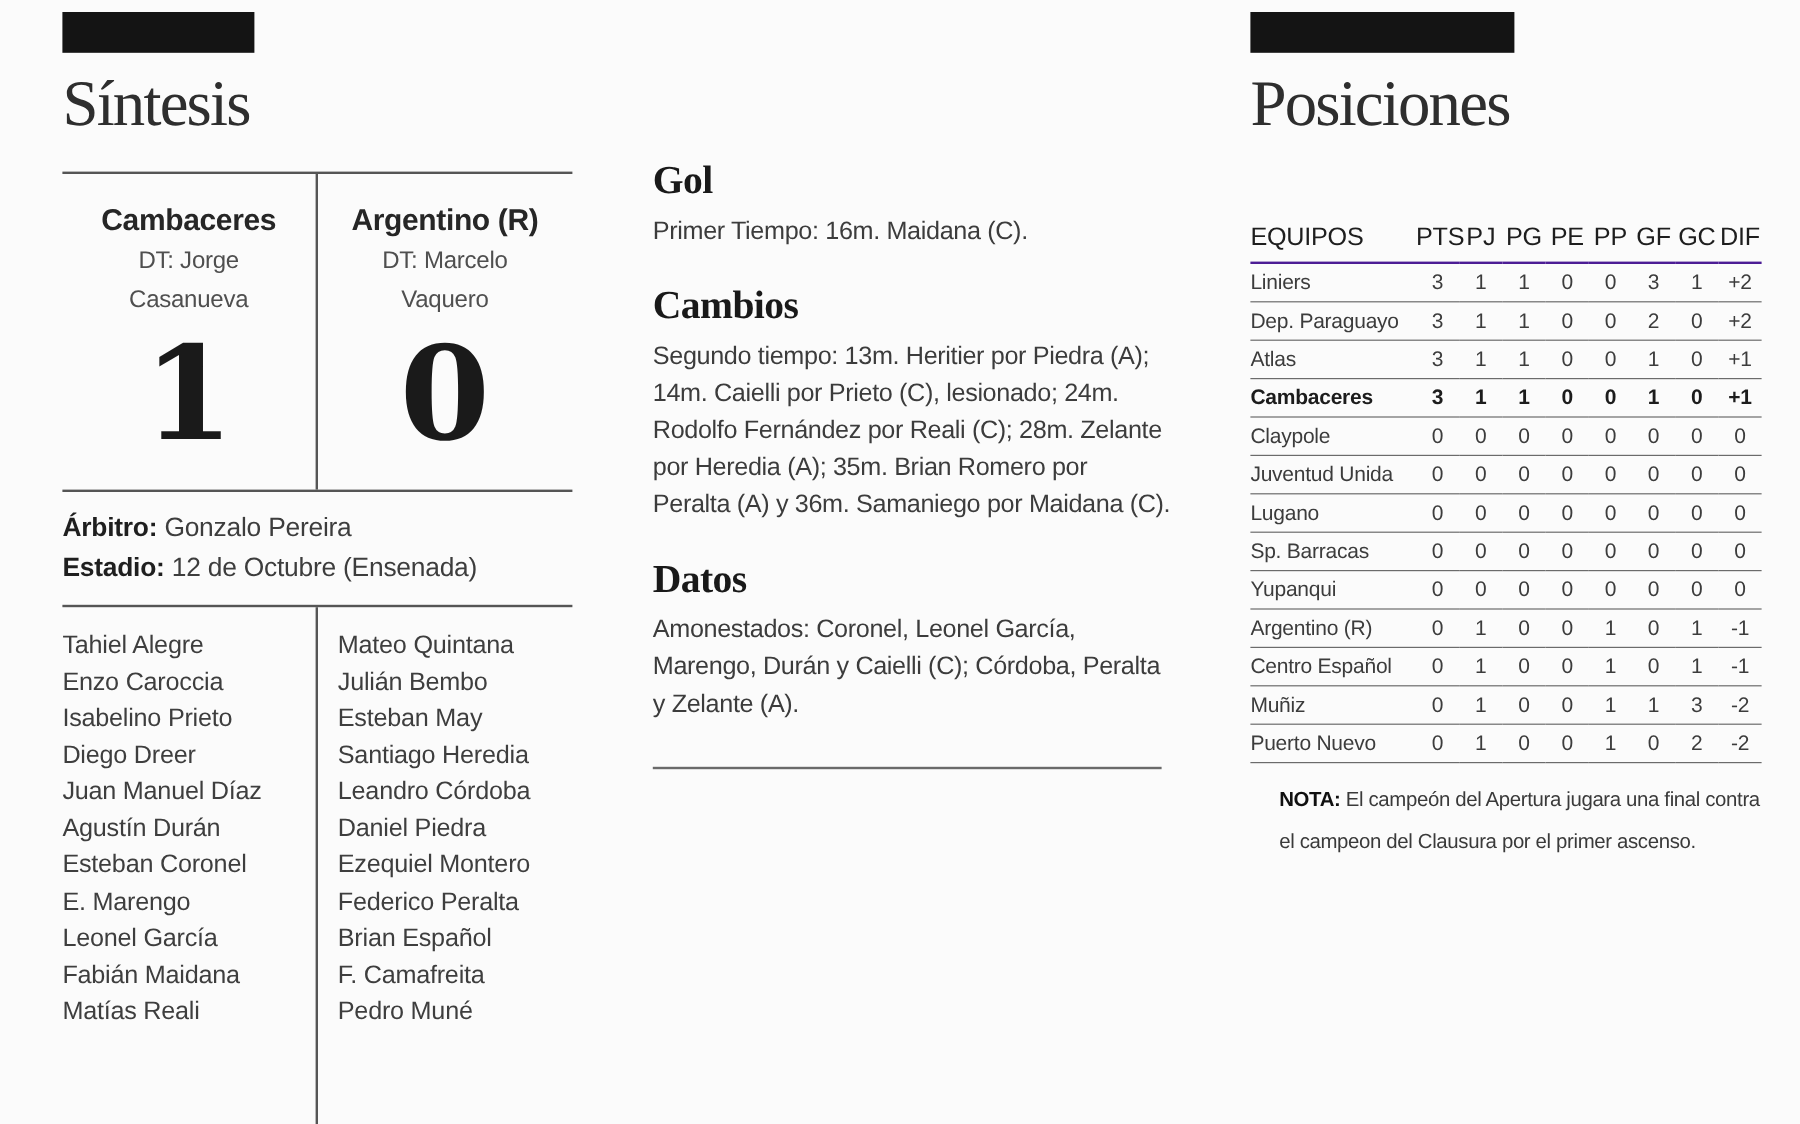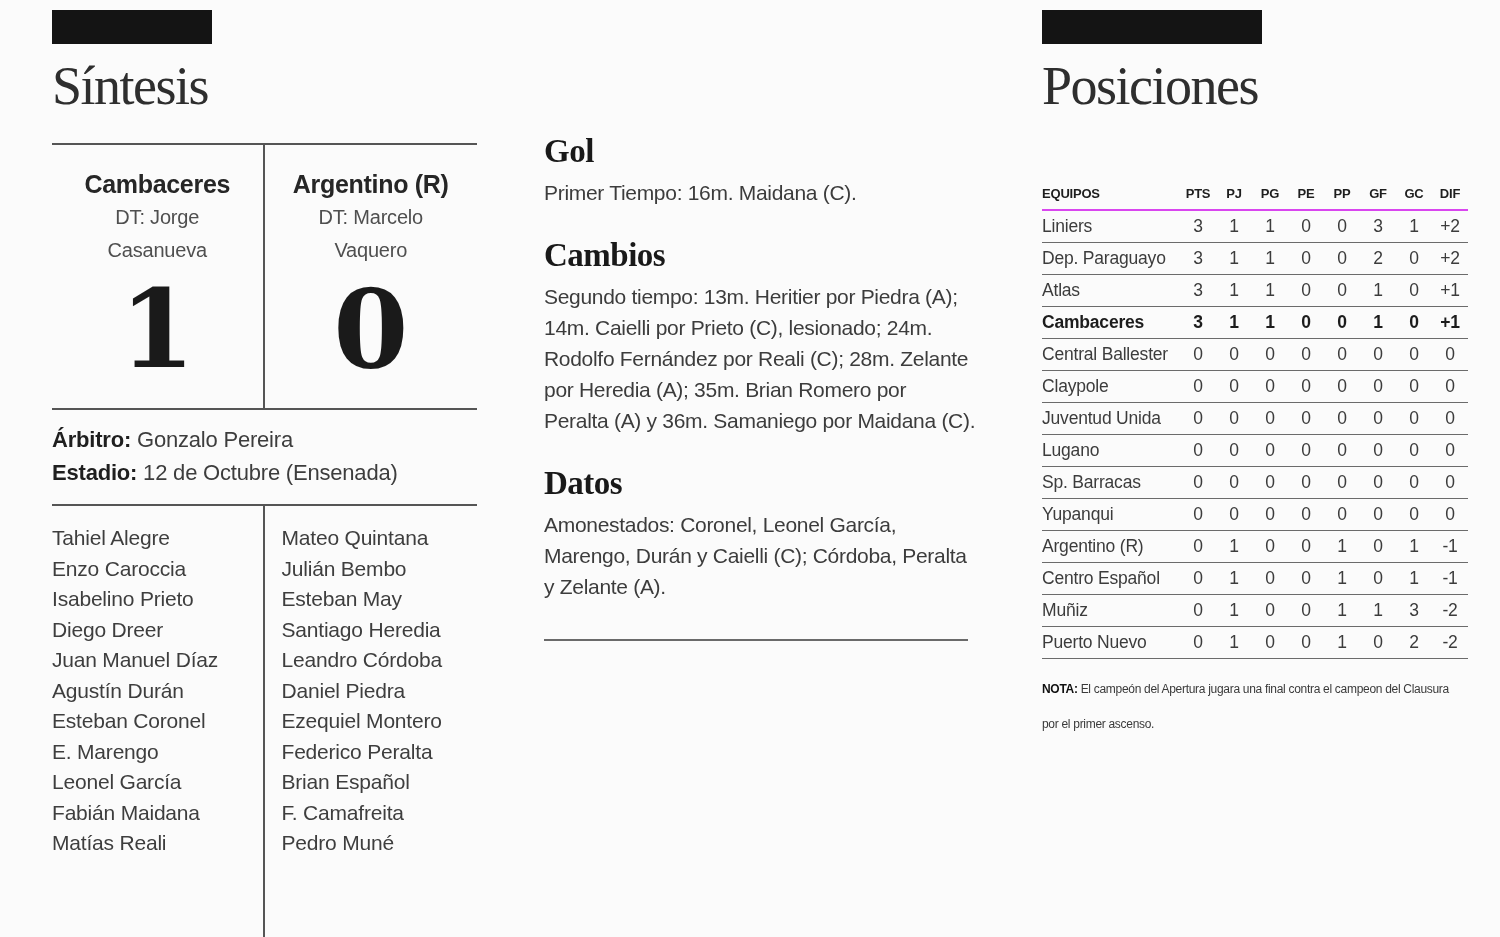--- a/index.html
+++ b/index.html
@@ -54,31 +54,31 @@
   .report-text { font-size:21px; line-height:31px; color:#3c3c3c; margin:8px 0 0 0; letter-spacing:-0.3px; }
   .report-block { margin-top:29px; }
   .report-block:first-child { margin-top:0; }
   .end-rule { border-top:2px solid #6a6a6a; width:424px; margin-top:37px; }
 
   
   .col-right { left:1042px; top:10px; width:426px; }
   .col-right .kicker-bar { width:220px; }
   .standings { width:426px; border-collapse:collapse; margin-top:72px; table-layout:fixed; }
   .standings th {
-    font-size:13px; font-weight:bold; color:#1e1e1e; text-align:center;
-    padding:0 0 8px 0; border-bottom:2px solid #d946ef; vertical-align:bottom; letter-spacing:-0.2px;
+    font-size:21px; font-weight:normal; color:#1e1e1e; text-align:center;
+    padding:0 0 8px 0; border-bottom:2px solid #4c1d95; vertical-align:bottom; letter-spacing:-0.2px;
   }
   .standings td {
     font-size:17.5px; color:#3c3c3c; text-align:center;
     border-bottom:1.5px solid #6b6b6b; height:31px; padding:0;
     white-space:nowrap; overflow:hidden; letter-spacing:-0.2px;
   }
   .standings th.team-col, .standings td.team-col { text-align:left; }
   .standings tr.bold td { font-weight:bold; color:#1c1c1c; }
-  .nota { margin-top:13px; font-size:12px; line-height:35px; color:#3a3a3a; letter-spacing:-0.3px; }
+  .nota { margin-top:13px; font-size:17px; line-height:35px; color:#3a3a3a; letter-spacing:-0.3px;margin-left:24px; }
   .nota b { color:#101010; }
 </style>
 </head>
 <body>
 
 <section class="col col-left">
   <div class="kicker-bar"></div>
   <h1 class="serif-title">Síntesis</h1>
 
   <div class="match-card">
@@ -221,31 +221,20 @@
           <td>3</td>
           <td>1</td>
           <td>1</td>
           <td>0</td>
           <td>0</td>
           <td>1</td>
           <td>0</td>
           <td>+1</td>
         </tr>
         <tr>
-          <td class="team-col">Central Ballester</td>
-          <td>0</td>
-          <td>0</td>
-          <td>0</td>
-          <td>0</td>
-          <td>0</td>
-          <td>0</td>
-          <td>0</td>
-          <td>0</td>
-        </tr>
-        <tr>
           <td class="team-col">Claypole</td>
           <td>0</td>
           <td>0</td>
           <td>0</td>
           <td>0</td>
           <td>0</td>
           <td>0</td>
           <td>0</td>
           <td>0</td>
         </tr>

